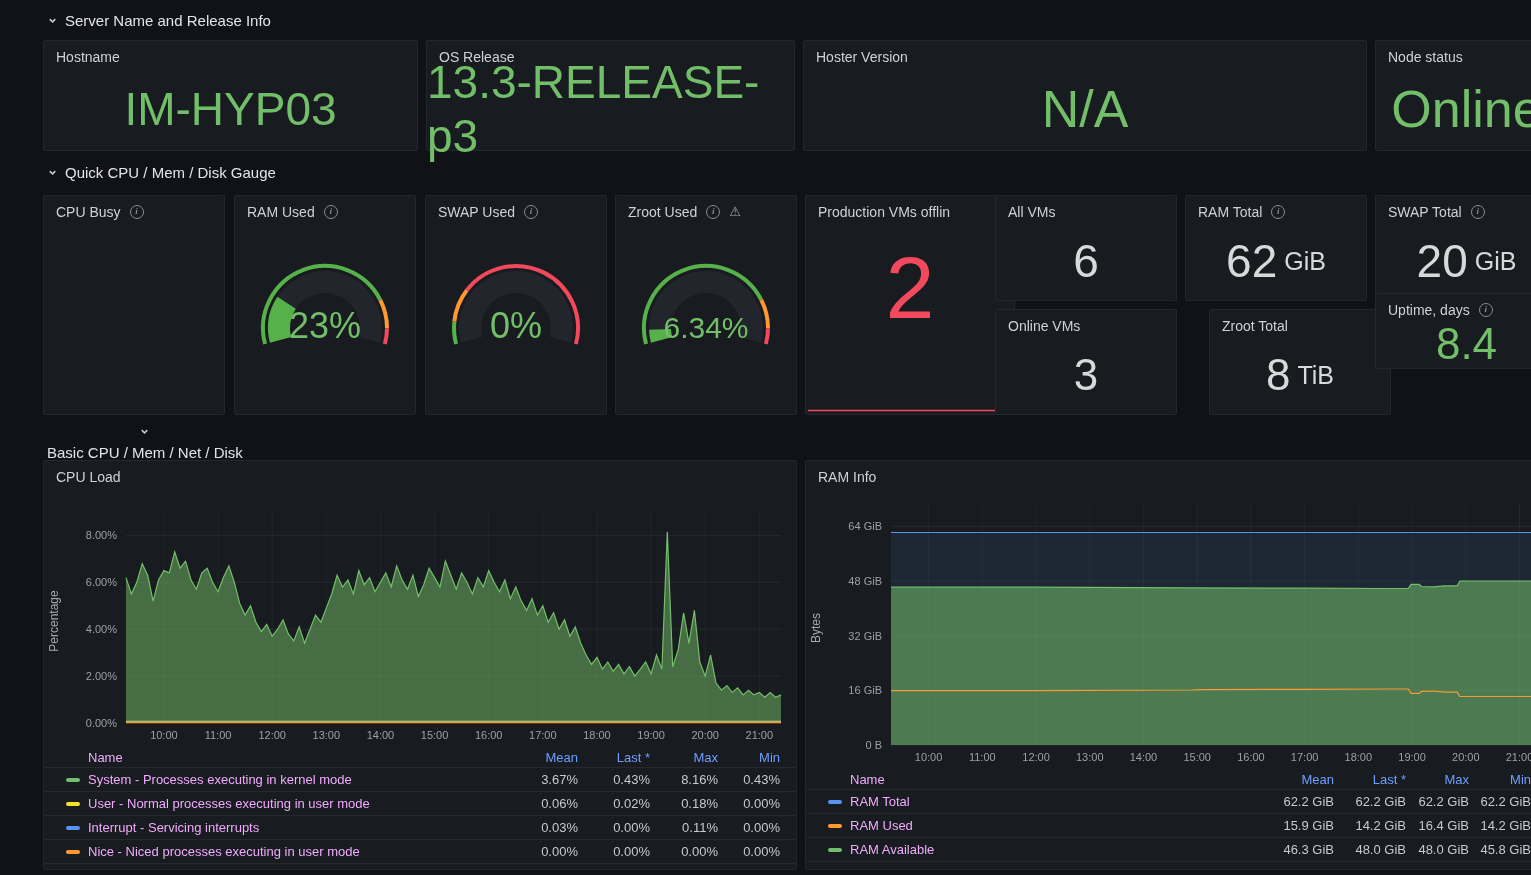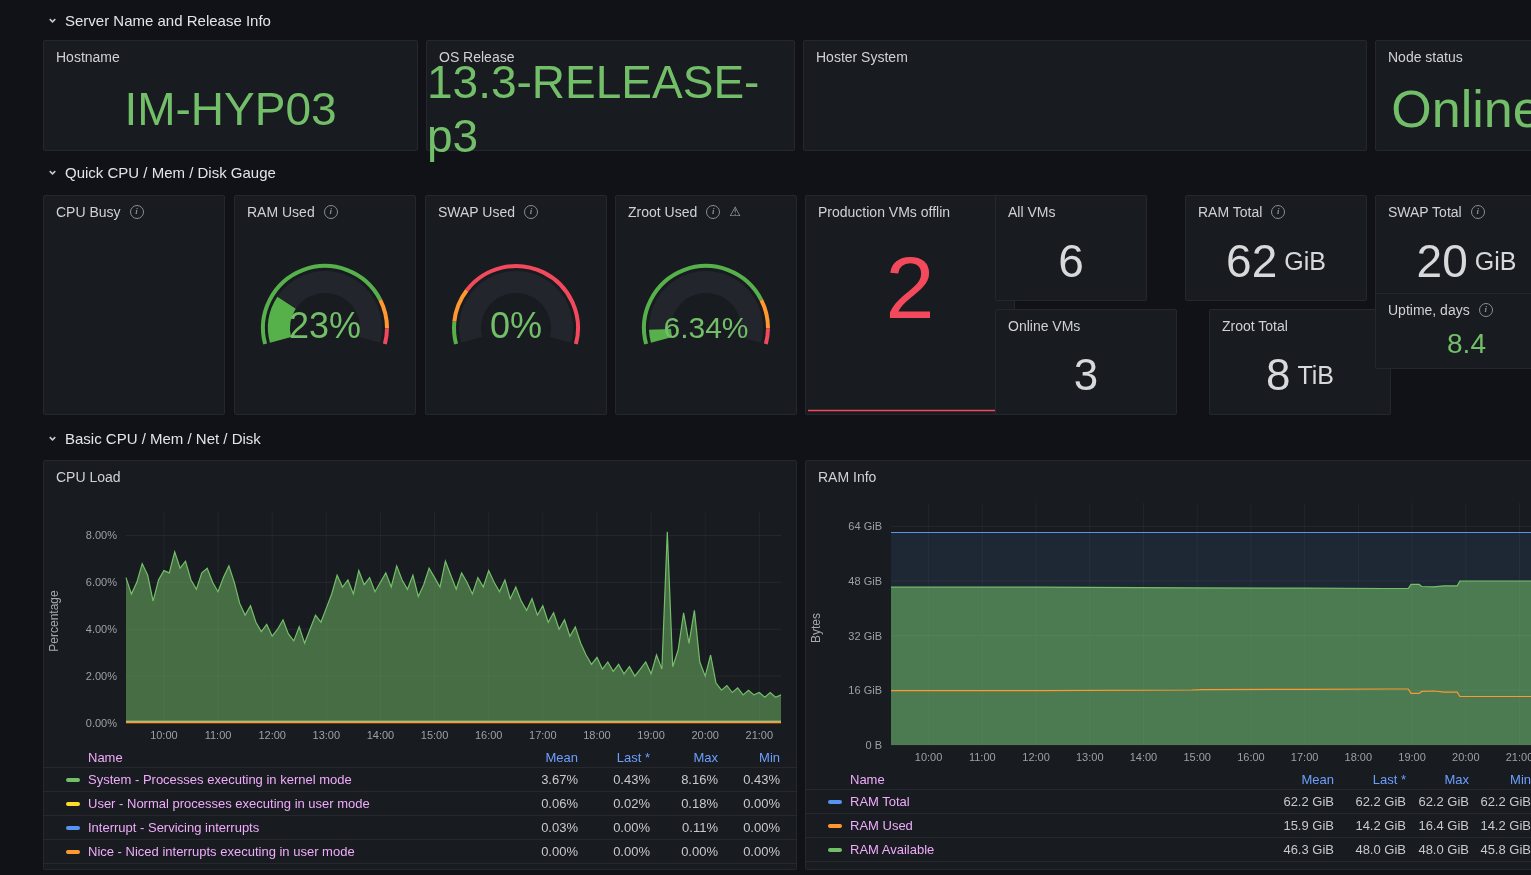--- a/index.html
+++ b/index.html
@@ -17,21 +17,21 @@
   .info-ic { width:14px; height:14px; border:1.4px solid #8A8D93; border-radius:50%;
     color:#8A8D93; font-size:9px; line-height:11px; text-align:center; flex:0 0 auto;
     font-family:"Liberation Serif", serif; font-style:italic; font-weight:bold; }
   .warn-ic { color:#A9ACB3; font-size:13px; line-height:14px; flex:0 0 auto; }
 
   .statbody { position:absolute; left:0; right:0; top:26px; bottom:0;
     display:flex; align-items:center; justify-content:center; }
   .bigval { color:#73BF69; font-weight:500; }
   .lightval { color:#D8D9DA; font-weight:500; }
   .v46 { font-size:46px; } .v54 { font-size:52px; } .v44 { font-size:44px; }
-  .v40g { font-size:28px; color:#73BF69; font-weight:500; }
+  .v40g { font-size:44px; color:#73BF69; font-weight:500; }
   .unit { font-size:25px; margin-left:7px; color:#D8D9DA; font-weight:500; }
 
   .offline-num { position:absolute; left:0; right:0; top:30px; bottom:64px; display:flex;
     align-items:center; justify-content:center; font-size:88px; font-weight:500; color:#F2495C; }
   .spark { position:absolute; left:1px; right:1px; bottom:1px; height:70px; }
 
   .gaugebox { position:absolute; left:0; right:0; top:30px; bottom:4px;
     display:flex; align-items:center; justify-content:center; }
 
   .chart-svg { position:absolute; left:0; top:0; }
@@ -58,21 +58,21 @@
         <polyline points="3,4.5 6,7.5 9,4.5" fill="none" stroke="#C9CBD1" stroke-width="1.6"></polyline>
       </svg>
     <span>Server Name and Release Info</span>
   </div>
   <div class="section-hdr" style="top:160px;">
     <svg class="chev" viewBox="0 0 12 12">
         <polyline points="3,4.5 6,7.5 9,4.5" fill="none" stroke="#C9CBD1" stroke-width="1.6"></polyline>
       </svg>
     <span>Quick CPU / Mem / Disk Gauge</span>
   </div>
-  <div class="section-hdr" style="top:426px;">
+  <div class="section-hdr" style="top:426px;flex-direction:column;">
     <svg class="chev" viewBox="0 0 12 12">
         <polyline points="3,4.5 6,7.5 9,4.5" fill="none" stroke="#C9CBD1" stroke-width="1.6"></polyline>
       </svg>
     <span>Basic CPU / Mem / Net / Disk</span>
   </div>
 
   <div class="panel" style="left:8px;top:40px;width:375px;height:111px;">
     <div class="ptitle">
         <span>Hostname</span>
       </div>
@@ -83,21 +83,24 @@
   <div class="panel" style="left:391px;top:40px;width:369px;height:111px;">
     <div class="ptitle">
         <span>OS Release</span>
       </div>
     <div class="statbody">
         <span class="bigval v46">13.3-RELEASE-p3</span>
       </div>
   </div>
   <div class="panel" style="left:768px;top:40px;width:564px;height:111px;">
     <div class="ptitle">
-        <span>Hoster System</span>
+        <span>Hoster Version</span>
+      </div>
+    <div class="statbody">
+        <span class="bigval v54">N/A</span>
       </div>
   </div>
   <div class="panel" style="left:1340px;top:40px;width:183px;height:111px;">
     <div class="ptitle">
         <span>Node status</span>
       </div>
     <div class="statbody">
         <span class="bigval v54">Online</span>
       </div>
   </div>
@@ -161,21 +164,21 @@
     <div class="ptitle">
         <span>Production VMs offlin</span>
       </div>
     <div class="offline-num">2</div>
     <svg class="spark" id="spark" viewBox="0 0 300 70">
         <path d="M1.0 67.4L232.8 67.4L234.6 9.8L239.4 9.8L241.2 67.4L247.7 67.4L249.8 9.8L299.0 9.8L299 69L1 69Z" fill="#F2495C" fill-opacity="0.25"></path>
         <path d="M1.0 67.4L232.8 67.4L234.6 9.8L239.4 9.8L241.2 67.4L247.7 67.4L249.8 9.8L299.0 9.8" fill="none" stroke="#F2495C" stroke-width="1.3"></path>
       </svg>
   </div>
 
-  <div class="panel" style="left:960px;top:195px;width:152px;height:106px;padding-left:40px;">
+  <div class="panel" style="left:960px;top:195px;width:182px;height:106px;padding-left:40px;">
     <div class="ptitle">
         <span>All VMs</span>
       </div>
     <div class="statbody">
         <span class="lightval v46">6</span>
       </div>
   </div>
   <div class="panel" style="left:960px;top:309px;width:182px;height:106px;">
     <div class="ptitle">
         <span>Online VMs</span>
@@ -303,21 +306,21 @@
             <span>Interrupt - Servicing interrupts</span>
           </span>
         <span class="lval">0.03%</span>
         <span class="lval">0.00%</span>
         <span class="lval">0.11%</span>
         <span class="lval">0.00%</span>
       </div>
       <div class="lrow cpu-grid">
         <span class="lname">
             <span class="sw" style="background:#FF9830"></span>
-            <span>Nice - Niced interrupts executing in user mode</span>
+            <span>Nice - Niced processes executing in user mode</span>
           </span>
         <span class="lval">0.00%</span>
         <span class="lval">0.00%</span>
         <span class="lval">0.00%</span>
         <span class="lval">0.00%</span>
       </div>
     </div>
   </div>
 
   <div class="panel" style="left:770px;top:460px;width:753px;height:410px;">

